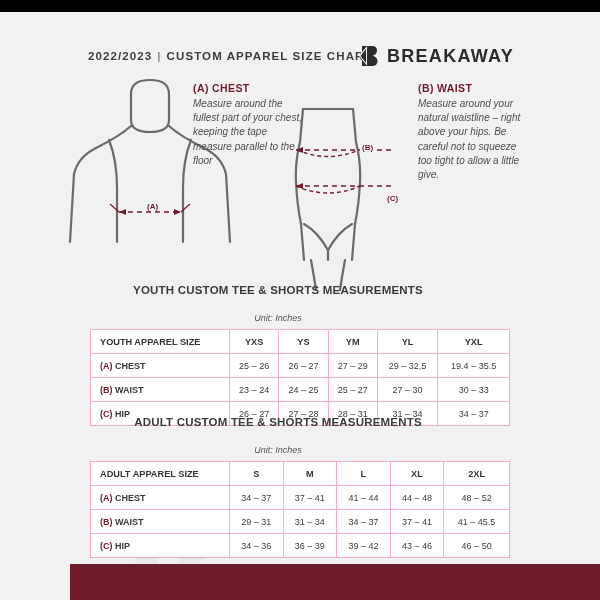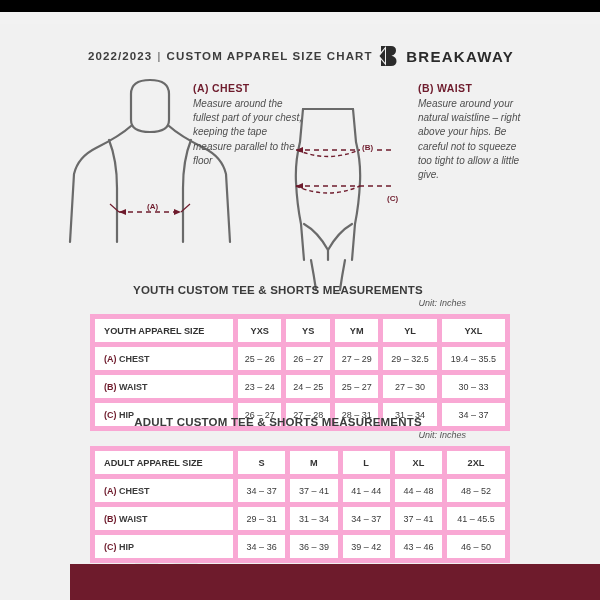--- a/index.html
+++ b/index.html
@@ -87,21 +87,21 @@
     display: flex;
     align-items: center;
     gap: 8px;
   }
   .brand-mark {
     width: 20px;
     height: 24px;
     position: relative;
   }
   .brand-name {
-    font-size: 15px;
+    font-size: 18px;
     font-weight: bold;
     letter-spacing: 1.3px;
     color: #2b2b2b;
   }
   
   .diagram {
     position: absolute;
     left: 0; top: 40px;
     width: 600px;
     height: 230px;
@@ -142,34 +142,34 @@
     width: 376px;
   }
   .tbl-title {
     text-align: center;
     font-size: 11.5px;
     font-weight: bold;
     color: #3b3b3b;
     letter-spacing: 0.2px;
   }
   .tbl-sub {
-    text-align: right;
+    text-align: center;
     font-size: 9px;
     font-style: italic;
     color: #555;
-    margin-top: 2px;
+    margin-top: 17px;
     margin-bottom: 6px;
   }
   table {
     border-collapse: collapse;
     width: 420px;
     background: #fff;
   }
   table td, table th {
-    border: 5px solid #f9a8d4;
+    border: 1px solid #f9a8d4;
     height: 21px;
     font-size: 9px;
     color: #3a3a3a;
     text-align: center;
     font-weight: normal;
     margin-left: 44px;
   }
   thead td, thead th {
     font-weight: bold;
     color: #333;

